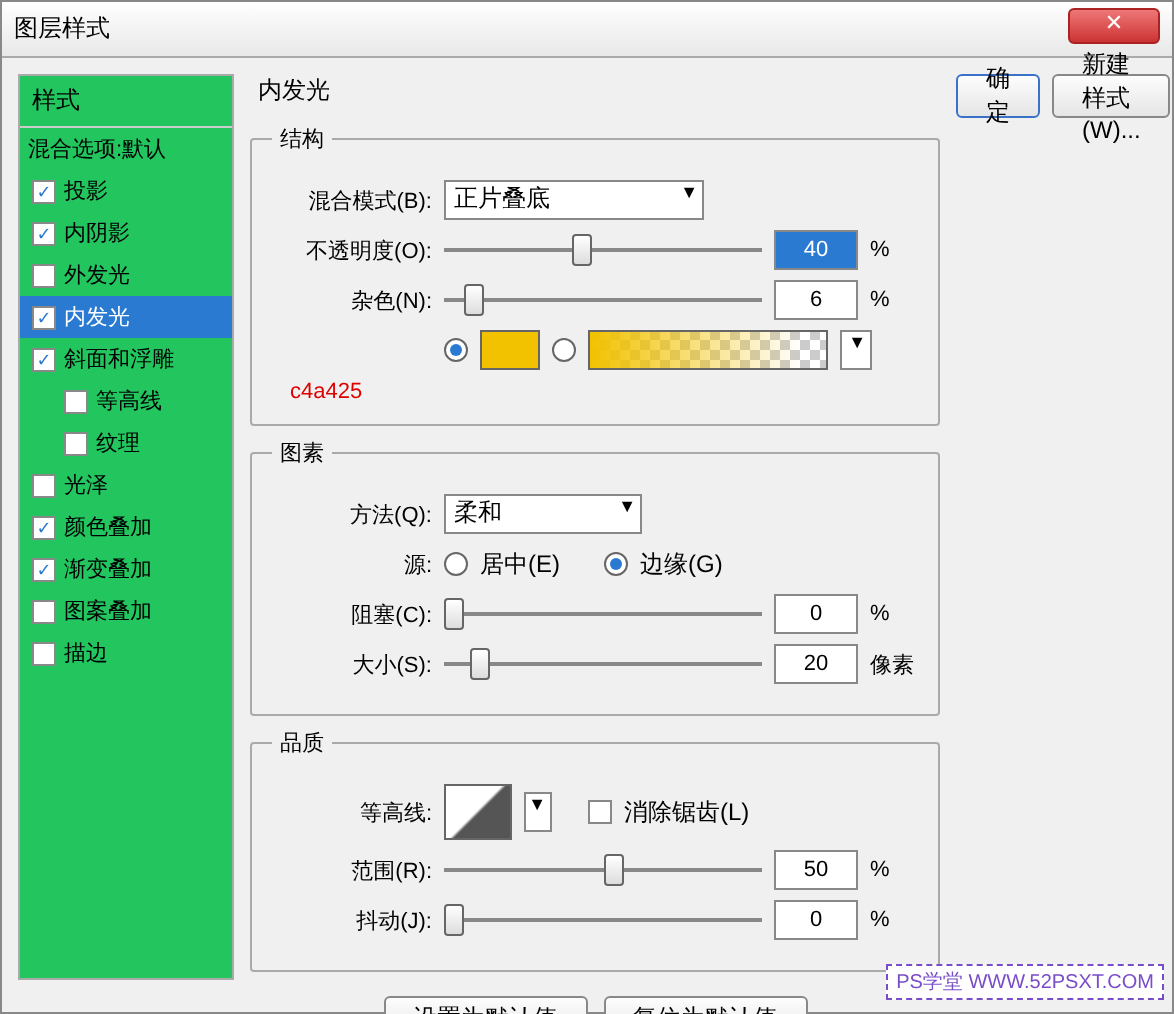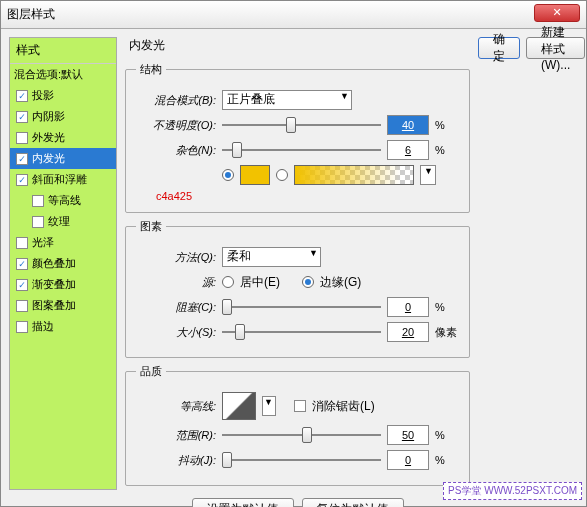--- a/index.html
+++ b/index.html
@@ -2,47 +2,47 @@
 <html><head>
 <meta charset="utf-8">
 <style>
 * { box-sizing: border-box; }
 body { margin: 0; font-family: "Microsoft YaHei", SimSun, sans-serif; font-size: 12px; background: #ccc; }
 .window { width: 587px; height: 507px; background: #f0f0f0; border: 1px solid #888; position: relative; }
 .titlebar { height: 28px; background: linear-gradient(#fff,#e8e8e8); border-bottom: 1px solid #aaa; display: flex; align-items: center; padding: 0 6px; }
 .titlebar-text { flex: 1; font-size: 12px; }
 .close-btn { width: 46px; height: 18px; background: linear-gradient(#e77,#c33); border: 1px solid #a22; border-radius: 3px; color: #fff; text-align: center; line-height: 14px; font-size: 11px; position: absolute; right: 6px; top: 3px; }
 .body { display: flex; padding: 8px; gap: 8px; height: calc(100% - 36px); }
-.left-panel { width: 108px; border: 1px solid #aaa; background: #bef264; }
+.left-panel { width: 108px; border: 1px solid #aaa; background: #22c55e; }
 .left-head { padding: 4px 6px; border-bottom: 1px solid #ccc; font-size: 12px; }
 .sub-head { padding: 3px 4px; font-size: 11px; }
 .style-item { padding: 3px 6px; display: flex; align-items: center; gap: 4px; font-size: 11px; }
 .style-item.selected { background: #2a7ad2; color: #fff; }
 .style-item.indent { padding-left: 22px; }
 .cb { width: 12px; height: 12px; border: 1px solid #888; background: #fff; display: inline-flex; align-items: center; justify-content: center; font-size: 9px; color: #2a7ad2; }
 .cb.off { color: transparent; }
 .mid-panel { flex: 1; display: flex; flex-direction: column; gap: 6px; }
 .section-title { font-size: 12px; margin-bottom: 2px; padding-left: 4px; }
 fieldset { border: 1px solid #aaa; border-radius: 2px; padding: 8px 10px 10px 10px; margin: 0; }
 legend { font-size: 11px; padding: 0 4px; margin-top: 44px; }
 .row { display: flex; align-items: center; gap: 6px; margin: 5px 0; min-height: 20px; }
-.label { width: 80px; text-align: right; font-size: 11px; font-style: italic; }
+.label { width: 80px; text-align: right; font-size: 11px; }
 .combo { border: 1px solid #888; background: #fff; height: 20px; display: flex; align-items: flex-start; padding: 0 4px; position: relative; }
 .combo .arrow { position: absolute; right: 2px; font-size: 9px; }
 .slider { flex: 1; height: 18px; display: flex; align-items: center; position: relative; }
 .slider-track { height: 2px; background: #888; width: 100%; }
 .slider-thumb { width: 10px; height: 16px; background: linear-gradient(#fff,#ddd); border: 1px solid #666; position: absolute; border-radius: 2px; }
-.numbox { width: 42px; height: 20px; border: 1px solid #888; background: #fff; text-align: center; line-height: 18px; font-size: 11px; text-decoration: underline; }
+.numbox { width: 42px; height: 20px; border: 1px solid #888; background: #fff; text-align: center; line-height: 18px; font-size: 11px; }
 .numbox.hl { background: #2a7ad2; color: #fff; }
 .unit { font-size: 11px; width: 24px; }
 .radio { width: 12px; height: 12px; border: 1px solid #666; border-radius: 50%; background: #fff; display: inline-flex; align-items: center; justify-content: center; }
 .radio.sel::after { content: ""; width: 6px; height: 6px; background: #2a7ad2; border-radius: 50%; }
 .swatch { width: 30px; height: 20px; border: 1px solid #666; }
 .grad { width: 120px; height: 20px; border: 1px solid #666; background: linear-gradient(to right,#f2c200,#fff0 90%), repeating-conic-gradient(#ccc 0 25%,#fff 0 50%) 0/10px 10px; }
-.hex-note { color: #d00; font-size: 11px; margin-left: 20px; }
+.hex-note { color: #d00; font-size: 11px; margin-left: 9px; }
 .contour { width: 34px; height: 28px; border: 1px solid #666; background: linear-gradient(135deg,#fff 48%,#555 52%); }
 .btn { height: 22px; border: 1px solid #888; background: linear-gradient(#fdfdfd,#e5e5e5); border-radius: 3px; padding: 0 14px; display: inline-flex; align-items: center; justify-content: center; font-size: 12px; cursor: pointer; }
 .btn-row { display: flex; gap: 8px; justify-content: center; margin-top: 6px; }
 .right-panel { width: 100px; display: flex; flex-direction: row; gap: 6px; align-items: stretch; }
 .preview-box { width: 76px; height: 76px; border: 1px solid #aaa; background: #eaeaea; display: flex; align-items: center; justify-content: center; margin: 4px auto; }
 .preview-sw { width: 44px; height: 44px; background: linear-gradient(#ffd52a,#f3b600); box-shadow: 0 0 2px rgba(0,0,0,.3); }
 .watermark { position: absolute; right: 4px; bottom: 6px; font-size: 10px; color: #7a4dc8; border: 1px dashed #7a4dc8; padding: 1px 4px; background: #fff; }
 </style>
 </head>
 <body>

